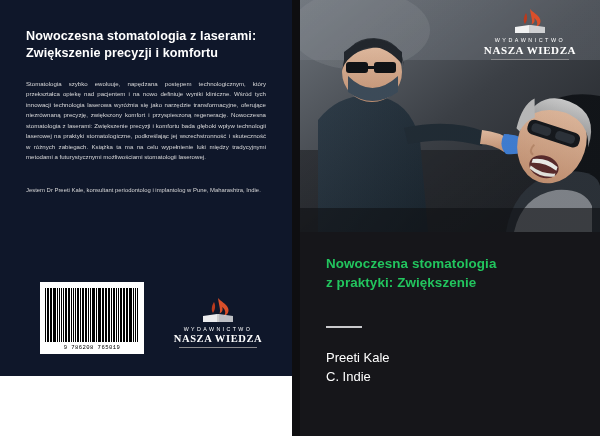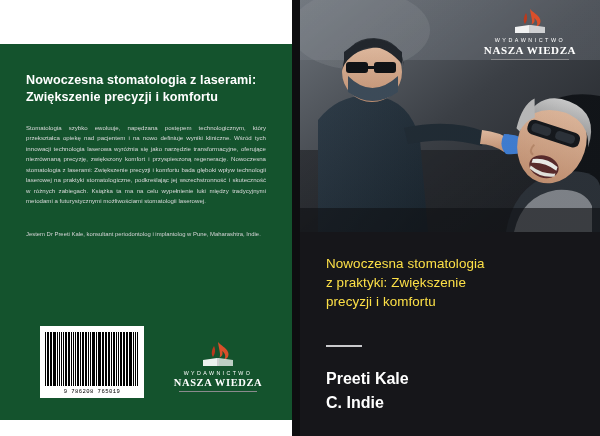--- a/index.html
+++ b/index.html
@@ -13,24 +13,23 @@
   #cover {
     position: relative;
     width: 600px; height: 436px;
     background: #ffffff;
     display: flex;
   }
   
   .back {
     position: relative;
     width: 292px; height: 376px;
-    background: #14532d;
+    background: #0f172a;
     color: #ffffff;
     padding: 22px 20px 14px 26px;
-    margin-top: 44px;
   }
   .back-title {
     font-size: 12.6px;
     font-weight: bold;
     line-height: 1.38;
     letter-spacing: 0.1px;
     margin: 6px 0 16px 0;
     color: #ffffff;
   }
   .back-body {
@@ -131,34 +130,34 @@
   .photo svg { display: block; }
   .front-lower {
     position: absolute;
     left: 0; top: 232px;
     width: 300px; height: 204px;
     background: #16161a;
     padding: 22px 26px 0 26px;
   }
   .front-title {
     font-size: 13.4px;
-    font-weight: normal;
+    font-weight: bold;
     line-height: 1.42;
-    color: #fde047;
+    color: #22c55e;
     letter-spacing: 0.1px;
     margin: 0;
   }
   .front-rule {
     width: 36px; height: 1.6px;
     background: #c9c9cc;
     margin: 34px 0 20px 0;
   }
   .author {
-    font-size: 16px;
-    font-weight: bold;
+    font-size: 13px;
+    font-weight: normal;
     color: #ffffff;
     line-height: 1.5;
   }
   .pub-front {
     position: absolute;
     right: 18px; top: 8px;
     width: 104px;
     text-align: center;
   }
   .pub-front .pub-name1 { font-size: 5.4px; letter-spacing: 2.5px; }
@@ -333,21 +332,20 @@
       </div>
       <div class="pub-name1">WYDAWNICTWO</div>
       <div class="pub-name2">NASZA WIEDZA</div>
       <div class="pub-rule"></div>
     </div>
 
     <div class="front-lower">
       <div class="front-title">
         <div>Nowoczesna stomatologia</div>
         <div>z praktyki: Zwiększenie</div>
-        <div>precyzji i komfortu</div>
       </div>
       <div class="front-rule"></div>
       <div class="author">
         <div>Preeti Kale</div>
         <div>C. Indie</div>
       </div>
     </div>
 
   </div>
 </div>

